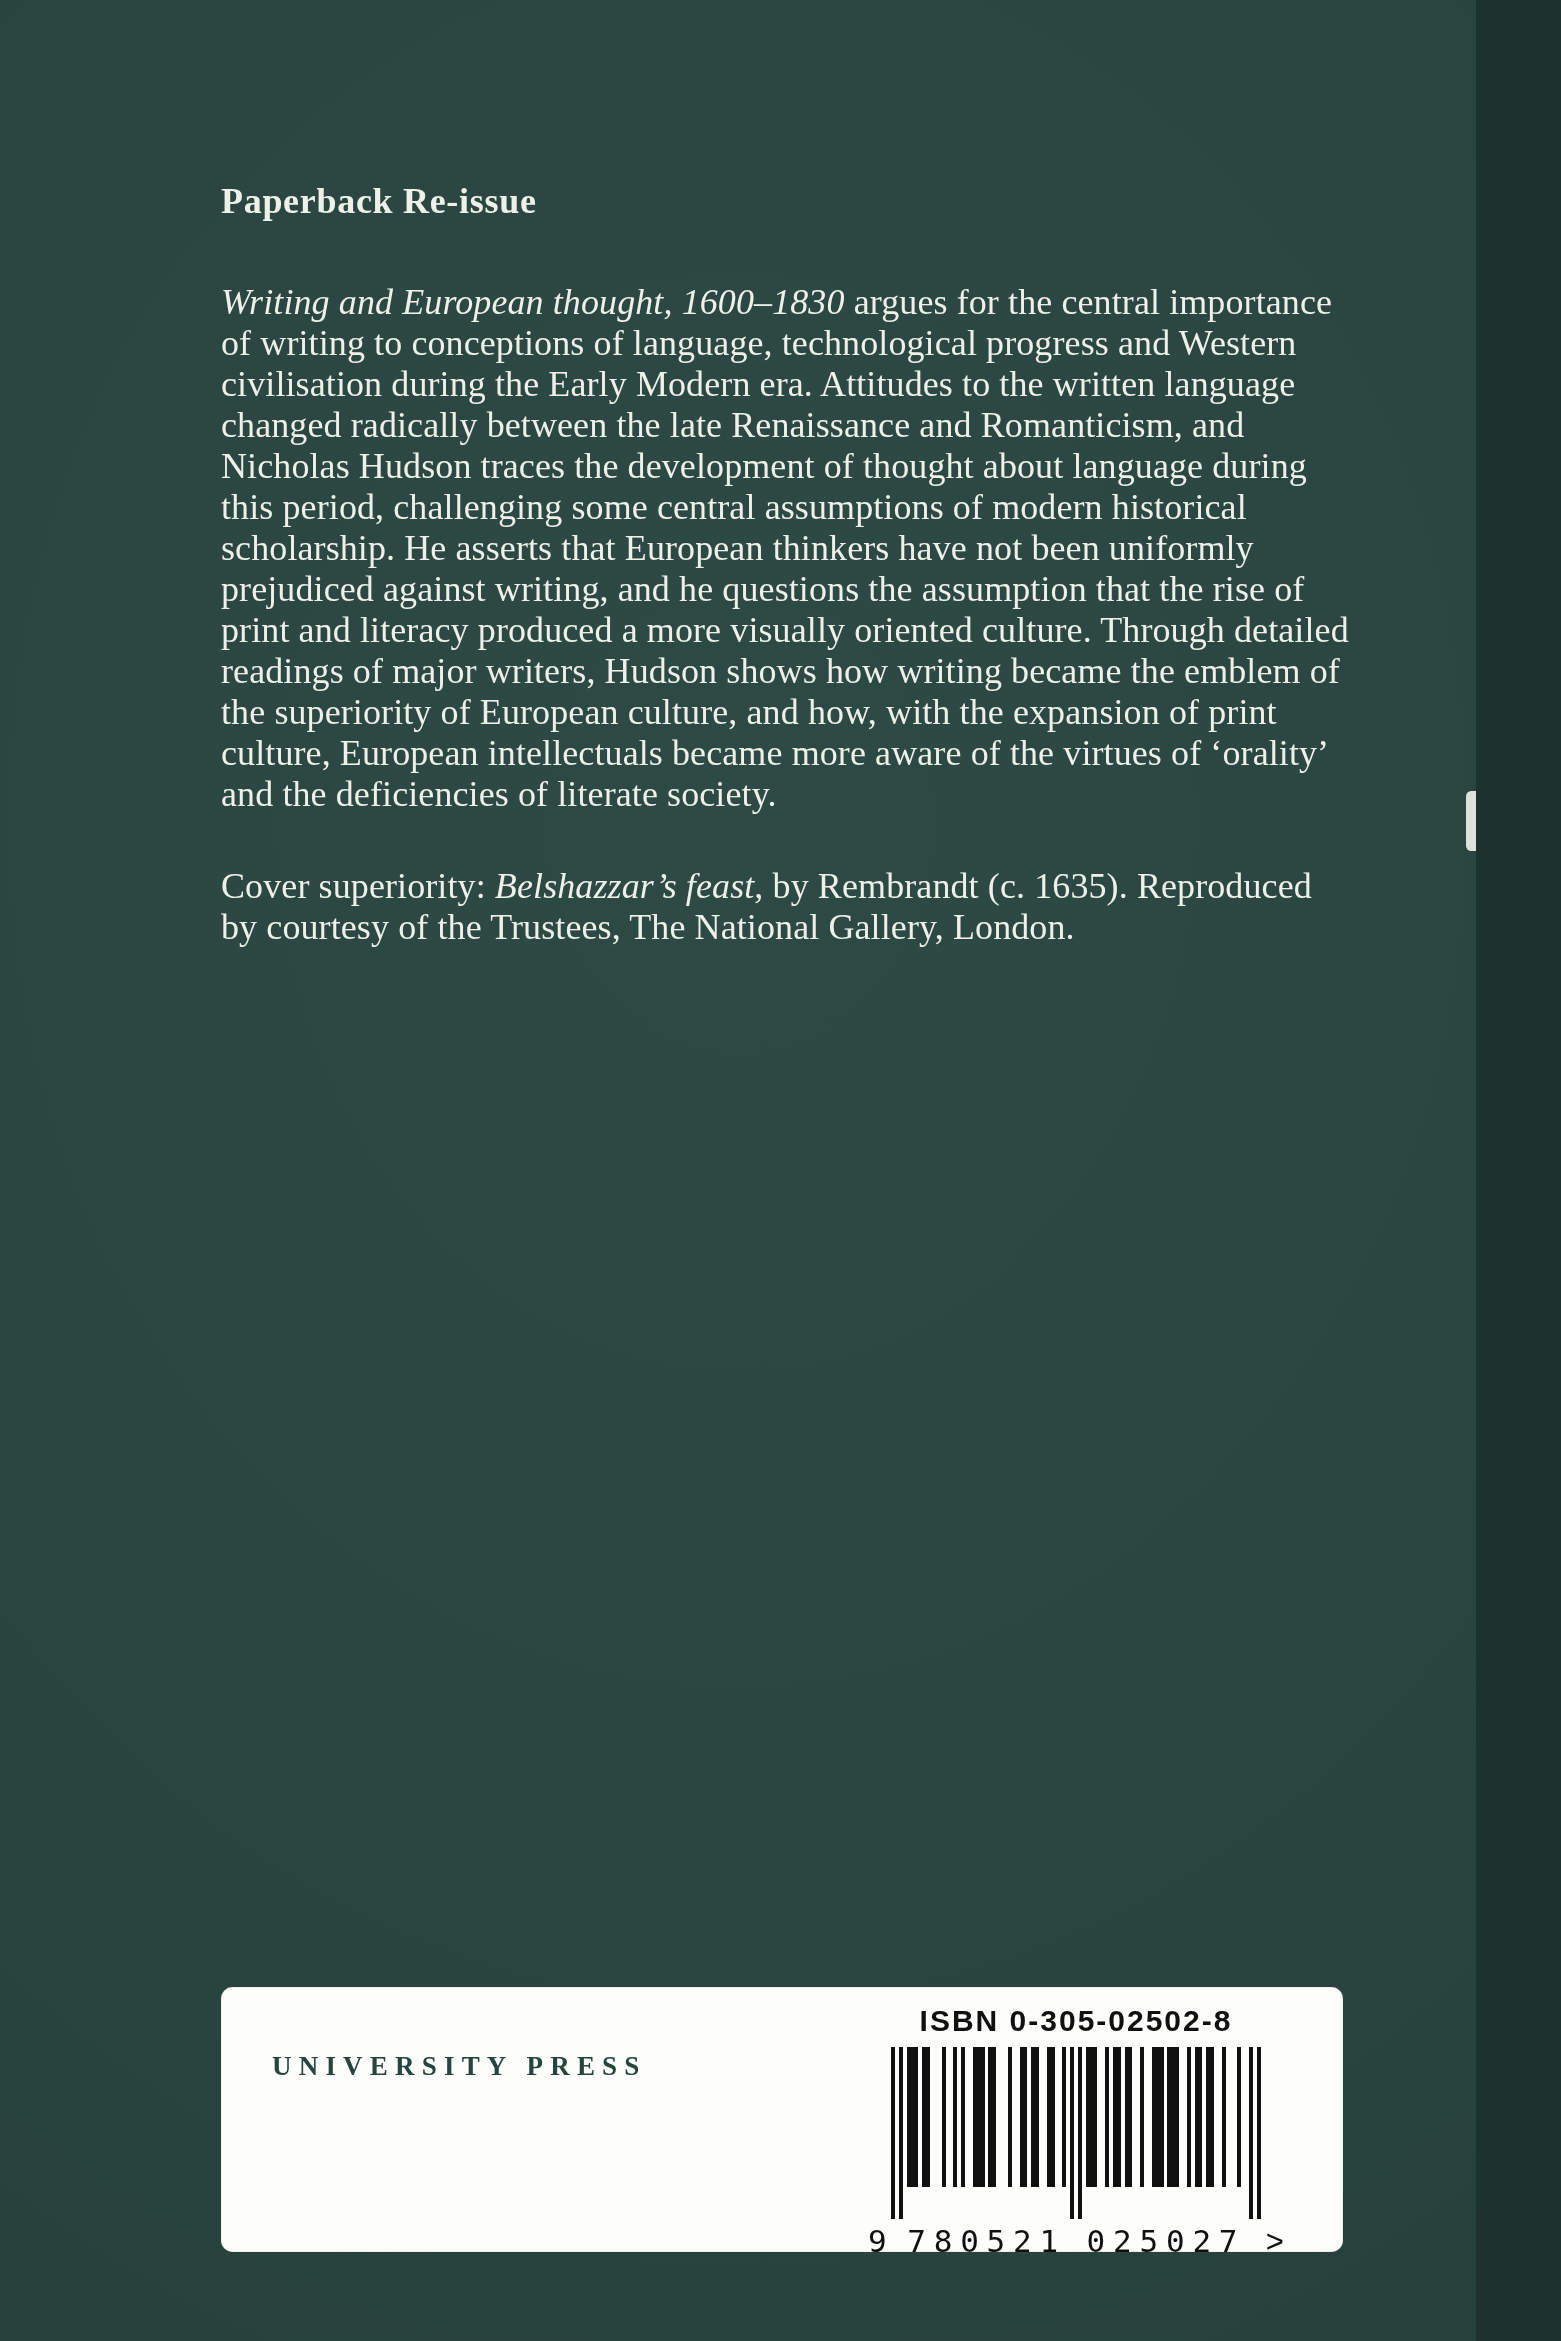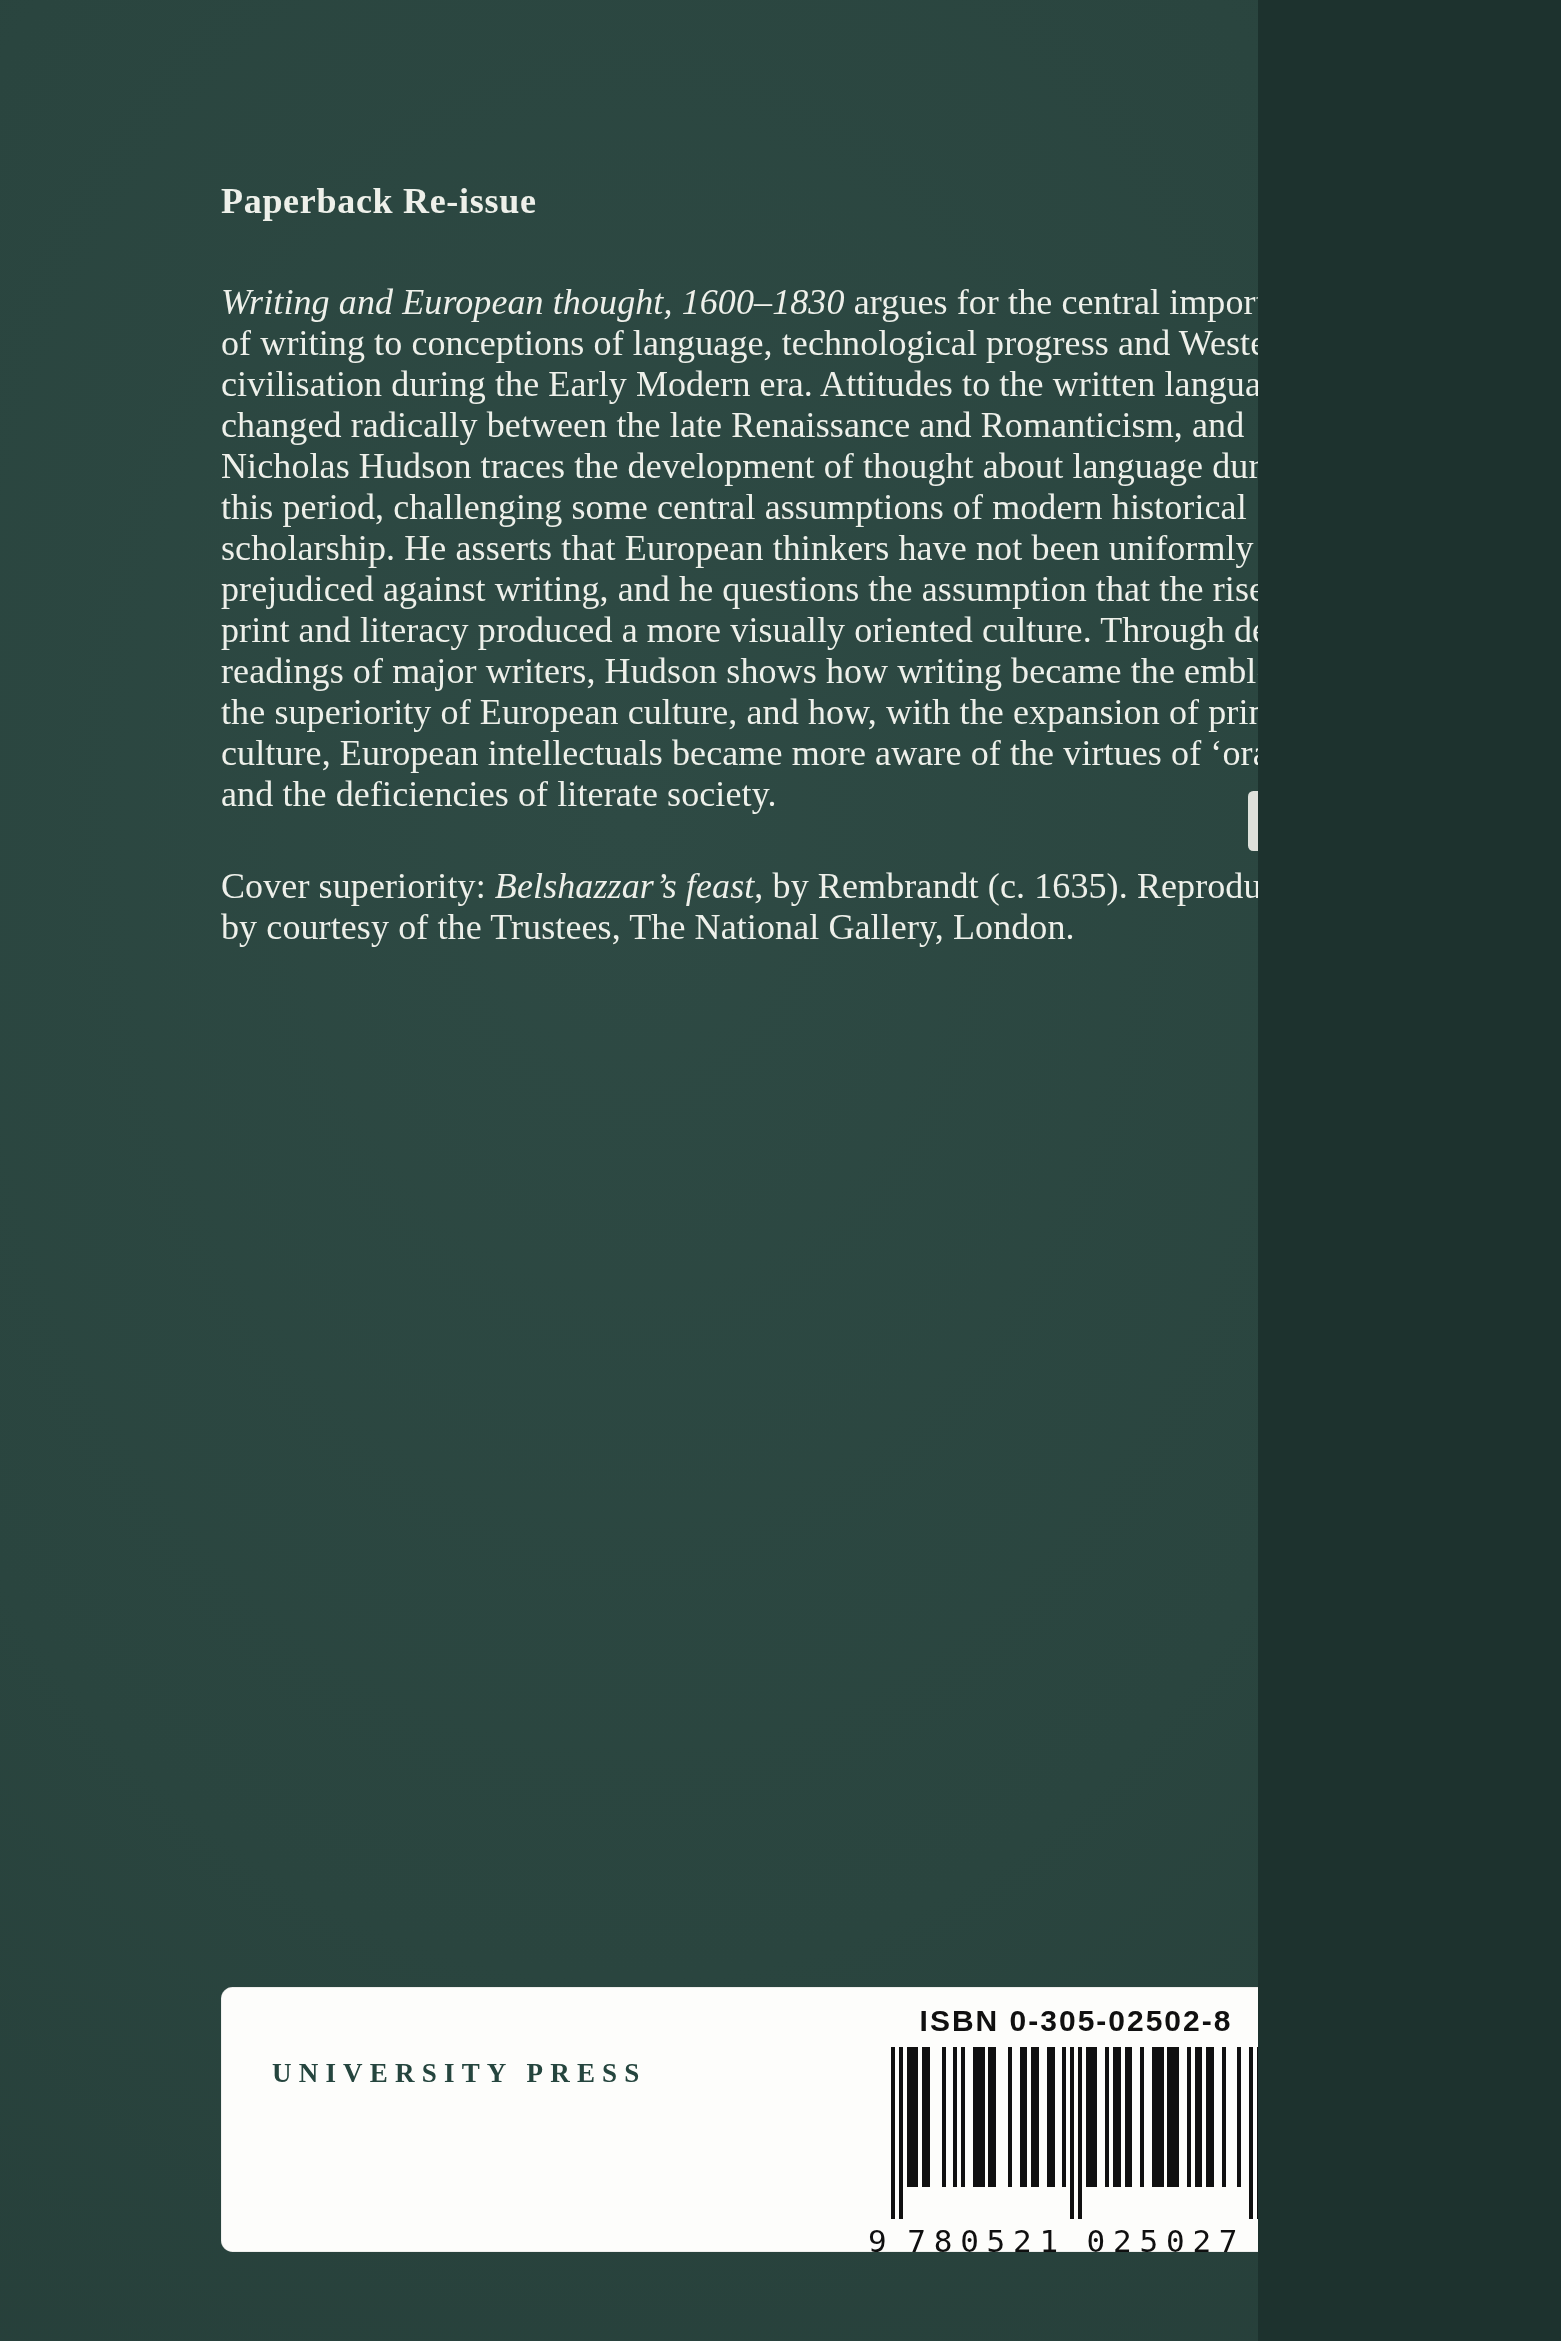--- a/index.html
+++ b/index.html
@@ -2,21 +2,21 @@
 <html style="font-size:10.4px"><head>
 <meta charset="utf-8">
 <style>
   html, body {
     margin: 0;
     padding: 0;
     background: #1d322e;
   }
   .page {
     position: relative;
-    width: 1258px;
+    width: 1476px;
     height: 2342px;
     overflow: hidden;
     background: radial-gradient(120% 90% at 50% 35%, #2e4a44 0%, #2a453f 55%, #253d38 100%);
     font-family: "Liberation Serif", serif;
     color: #eef0ea;
   }
 
   
   .content {
     position: absolute;
@@ -67,21 +67,21 @@
     font-size: 51px;
     font-weight: 700;
     letter-spacing: 4.6px;
     line-height: 1;
   }
   .logo-line2 {
     font-size: 27px;
     font-weight: 700;
     letter-spacing: 7.2px;
     line-height: 1;
-    margin-top: 8px;
+    margin-top: 1px;
   }
 
   .isbn-area {
     position: absolute;
     right: 46px;
     top: 17px;
     width: 442px;
     text-align: center;
     color: #101010;
   }

